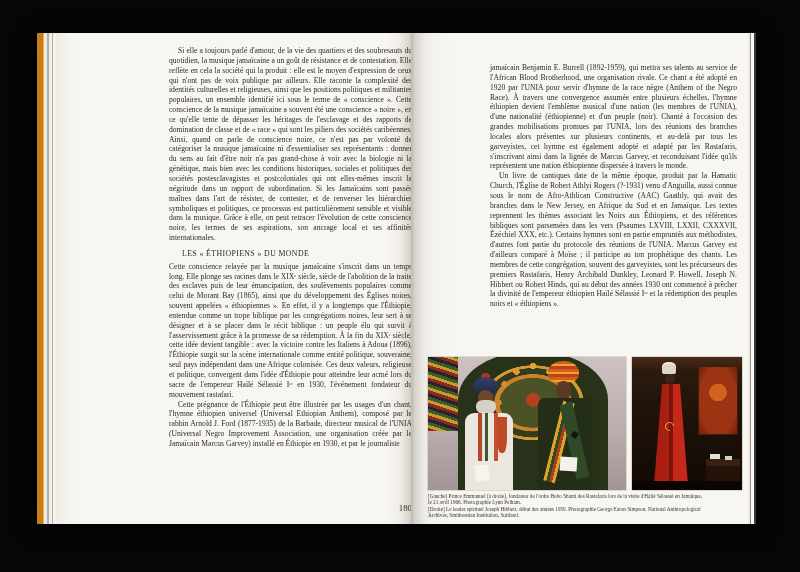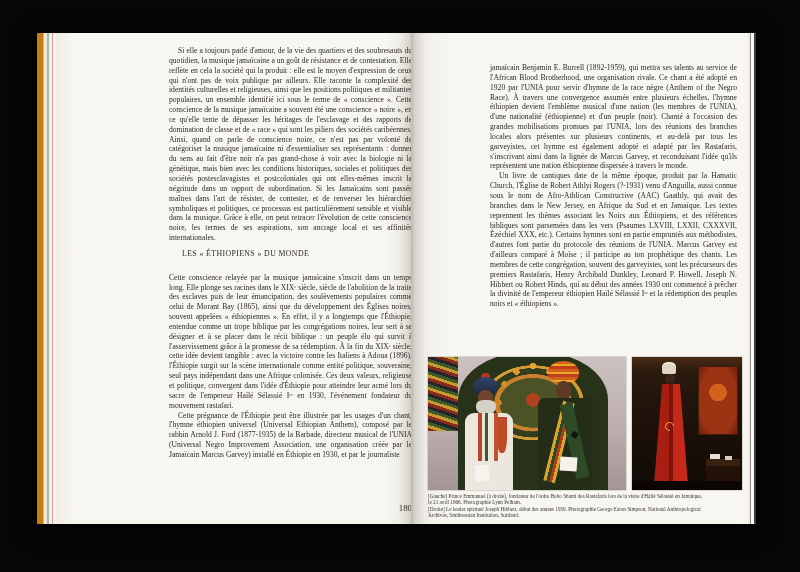--- a/index.html
+++ b/index.html
@@ -29,21 +29,21 @@
     background:linear-gradient(90deg,#e4e1da 0,#f3f1ec 6%,#f8f6f1 12%,#f8f6f1 100%); }
   .gutter { position:absolute; left:362px; top:0; width:26px; height:100%;
     background:linear-gradient(90deg,rgba(60,55,48,0) 0,rgba(60,55,48,0.10) 40%,rgba(60,55,48,0.22) 50%,rgba(60,55,48,0.10) 60%,rgba(60,55,48,0) 100%);
     pointer-events:none; }
 
   .textcol { position:absolute; color:#2d2a26; font-size:7.6px; line-height:9.85px;
              text-align:justify; }
   .tc-left  { left:113px; top:13px; width:243px; height:452px; overflow:hidden; }
   .tc-right { left:79px;  top:30px; width:247px; }
   .indent { text-indent:9px; }
-  .heading { text-indent:13px; letter-spacing:0.4px; margin-top:6px; margin-bottom:14px;
+  .heading { text-indent:13px; letter-spacing:0.4px; margin-top:6px; margin-bottom:3px;
              font-size:7.8px; text-align:left; }
 
   .pagenum { position:absolute; font-size:8.8px; color:#2d2a26; }
   .pagenum-left  { left:113px; top:470px; width:243px; text-align:right; }
   .pagenum-right { left:79px;  top:472px; width:247px; text-align:right; }
 
   
   .photo { position:absolute; top:324px; height:133px; overflow:hidden;
            box-shadow:0 0 0 0.5px rgba(0,0,0,0.25); }
   .photo1 { left:17px; width:198px;

